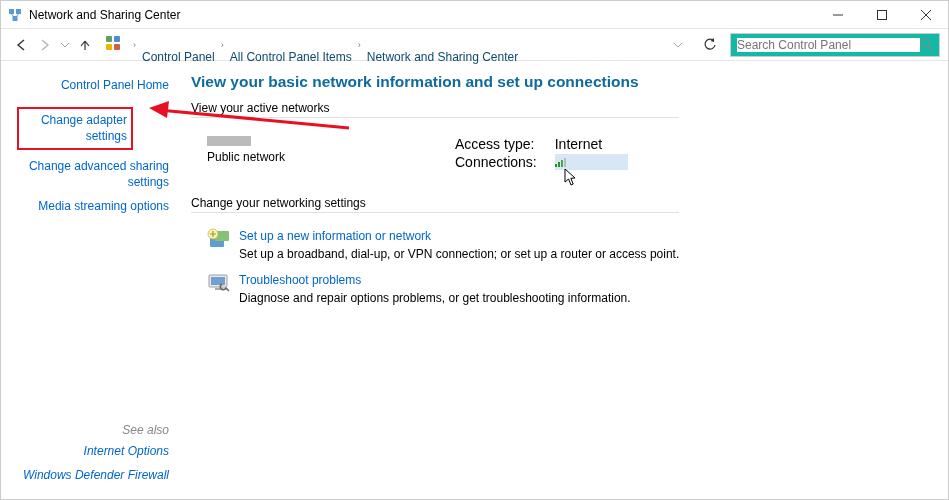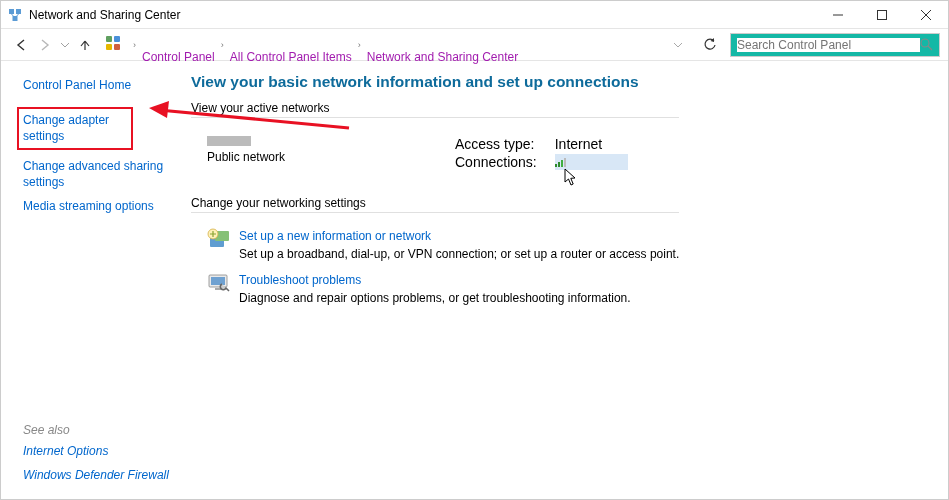--- a/index.html
+++ b/index.html
@@ -65,21 +65,21 @@
       display: flex;
       align-items: center;
       margin-left: 6px;
     }
     .breadcrumb .crumb-sep {
       color: #777;
       margin: 0 6px;
       font-size: 9px;
     }
     .breadcrumb .crumb {
-      color: #a21caf;
+      color: #0c4a6e;
       margin-top: 24px;
     }
     .toolbar-spacer { flex: 1; }
     .refresh-btn {
       width: 24px;
       height: 24px;
       display: flex;
       align-items: center;
       justify-content: center;
       margin-left: 8px;
@@ -106,20 +106,21 @@
     .content {
       display: flex;
       height: calc(500px - 28px - 32px);
     }
     .sidebar {
       width: 180px;
       padding: 16px 12px 10px 22px;
       display: flex;
       flex-direction: column;
       position: relative;
+      text-align: right;
     }
     .sidebar-link {
       color: #0066cc;
       margin-bottom: 8px;
       cursor: pointer;
       line-height: 1.35;
     }
     .sidebar-link.highlighted {
       border: 2px solid #e81123;
       padding: 3px 4px;

